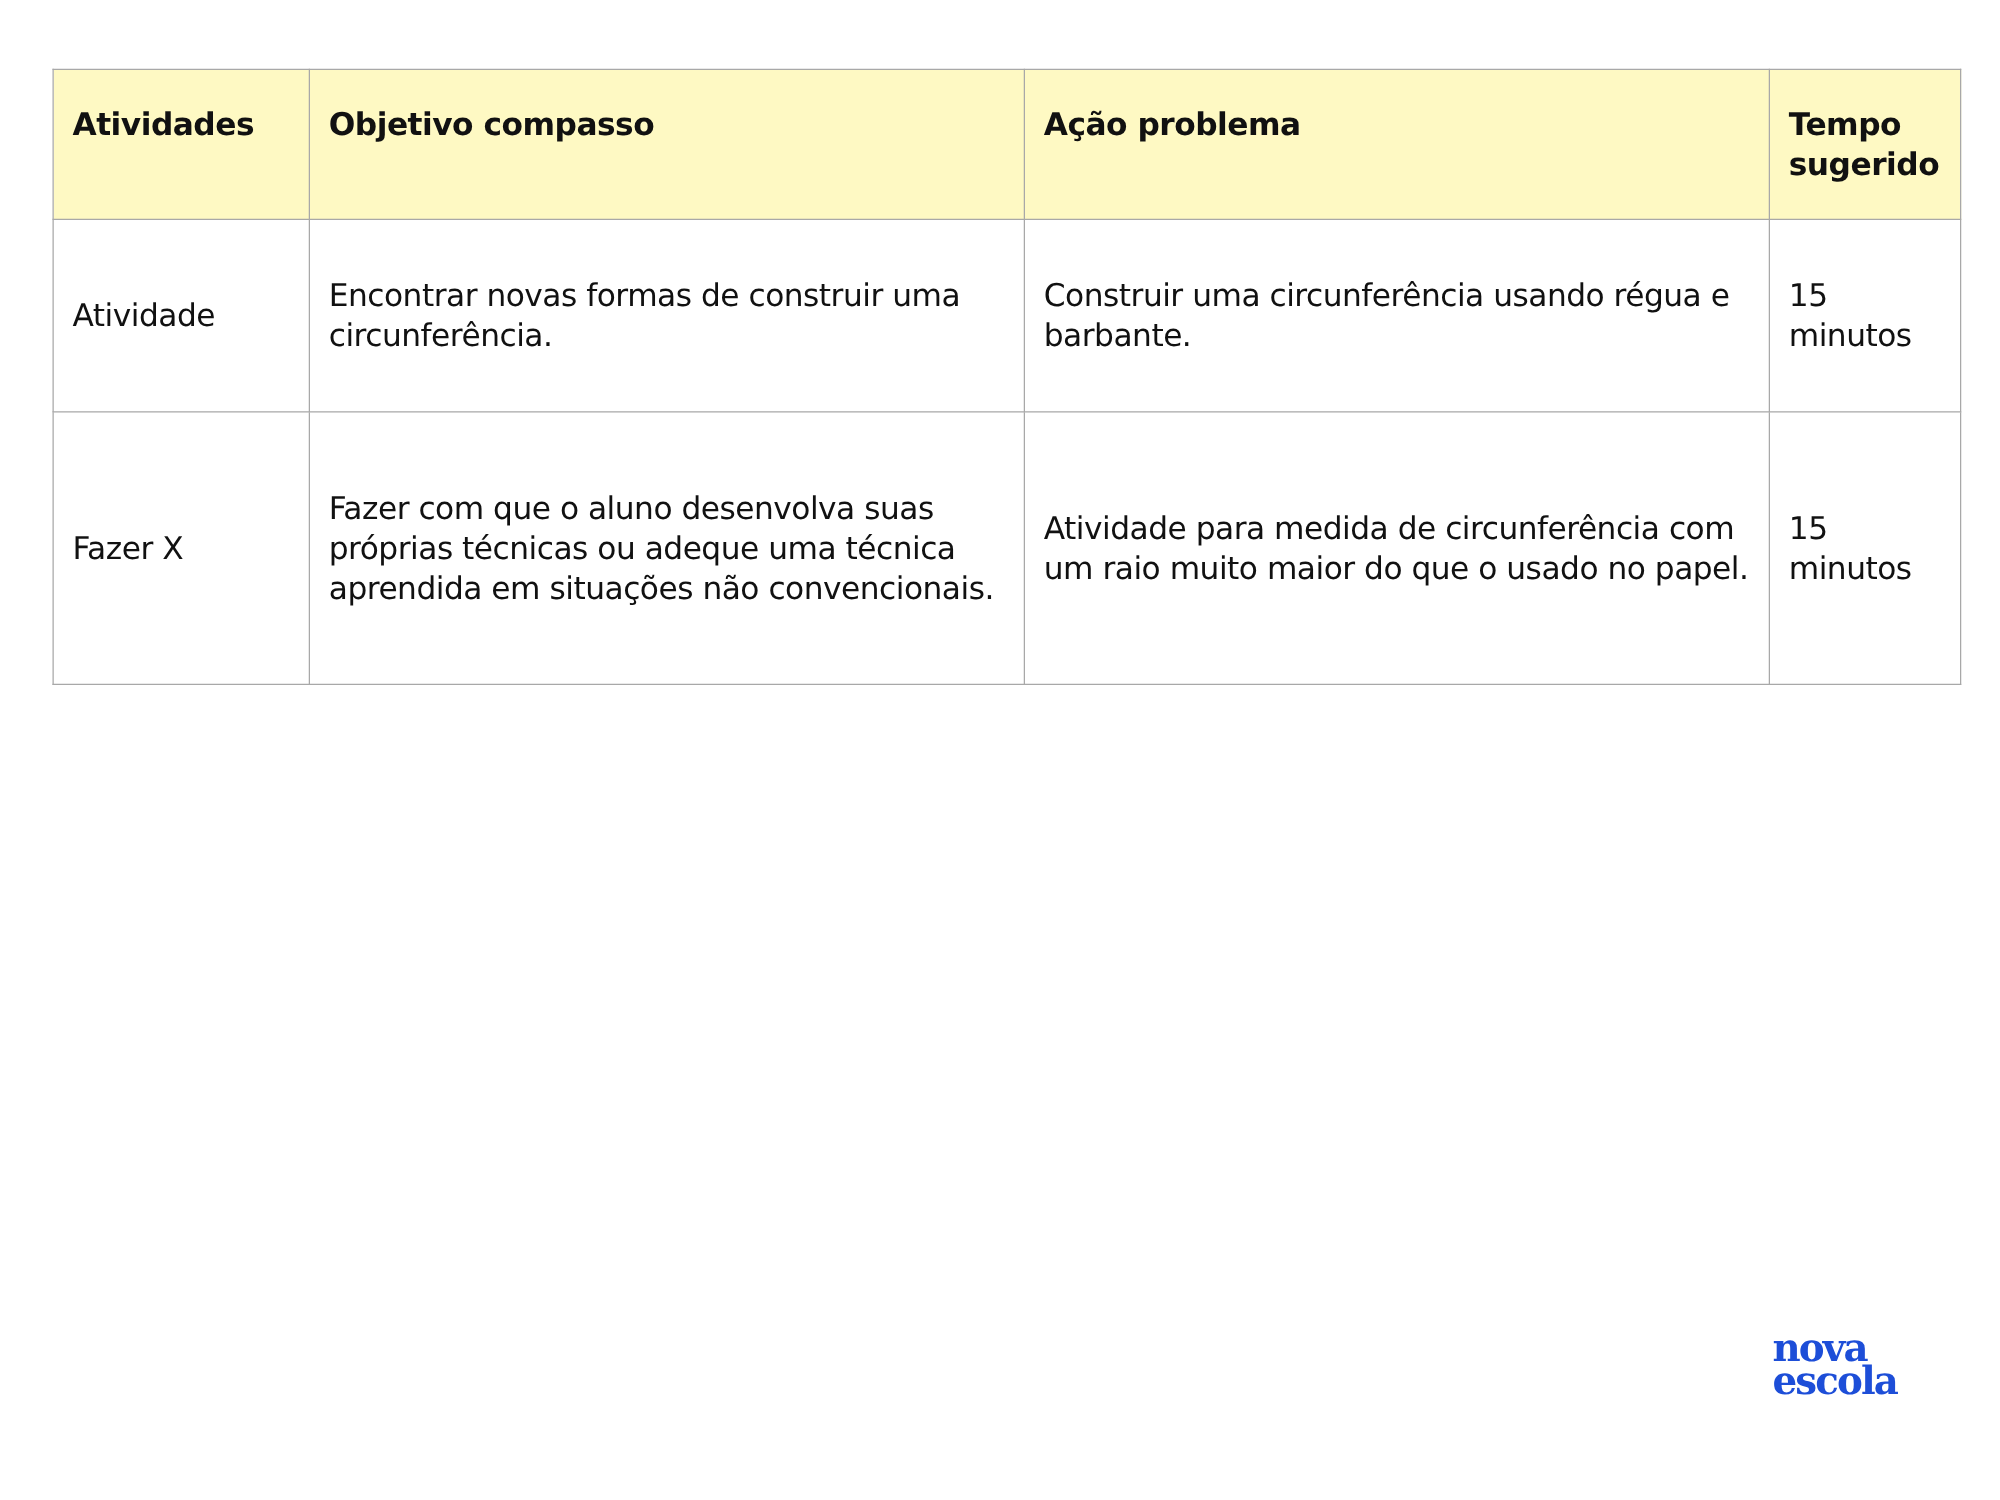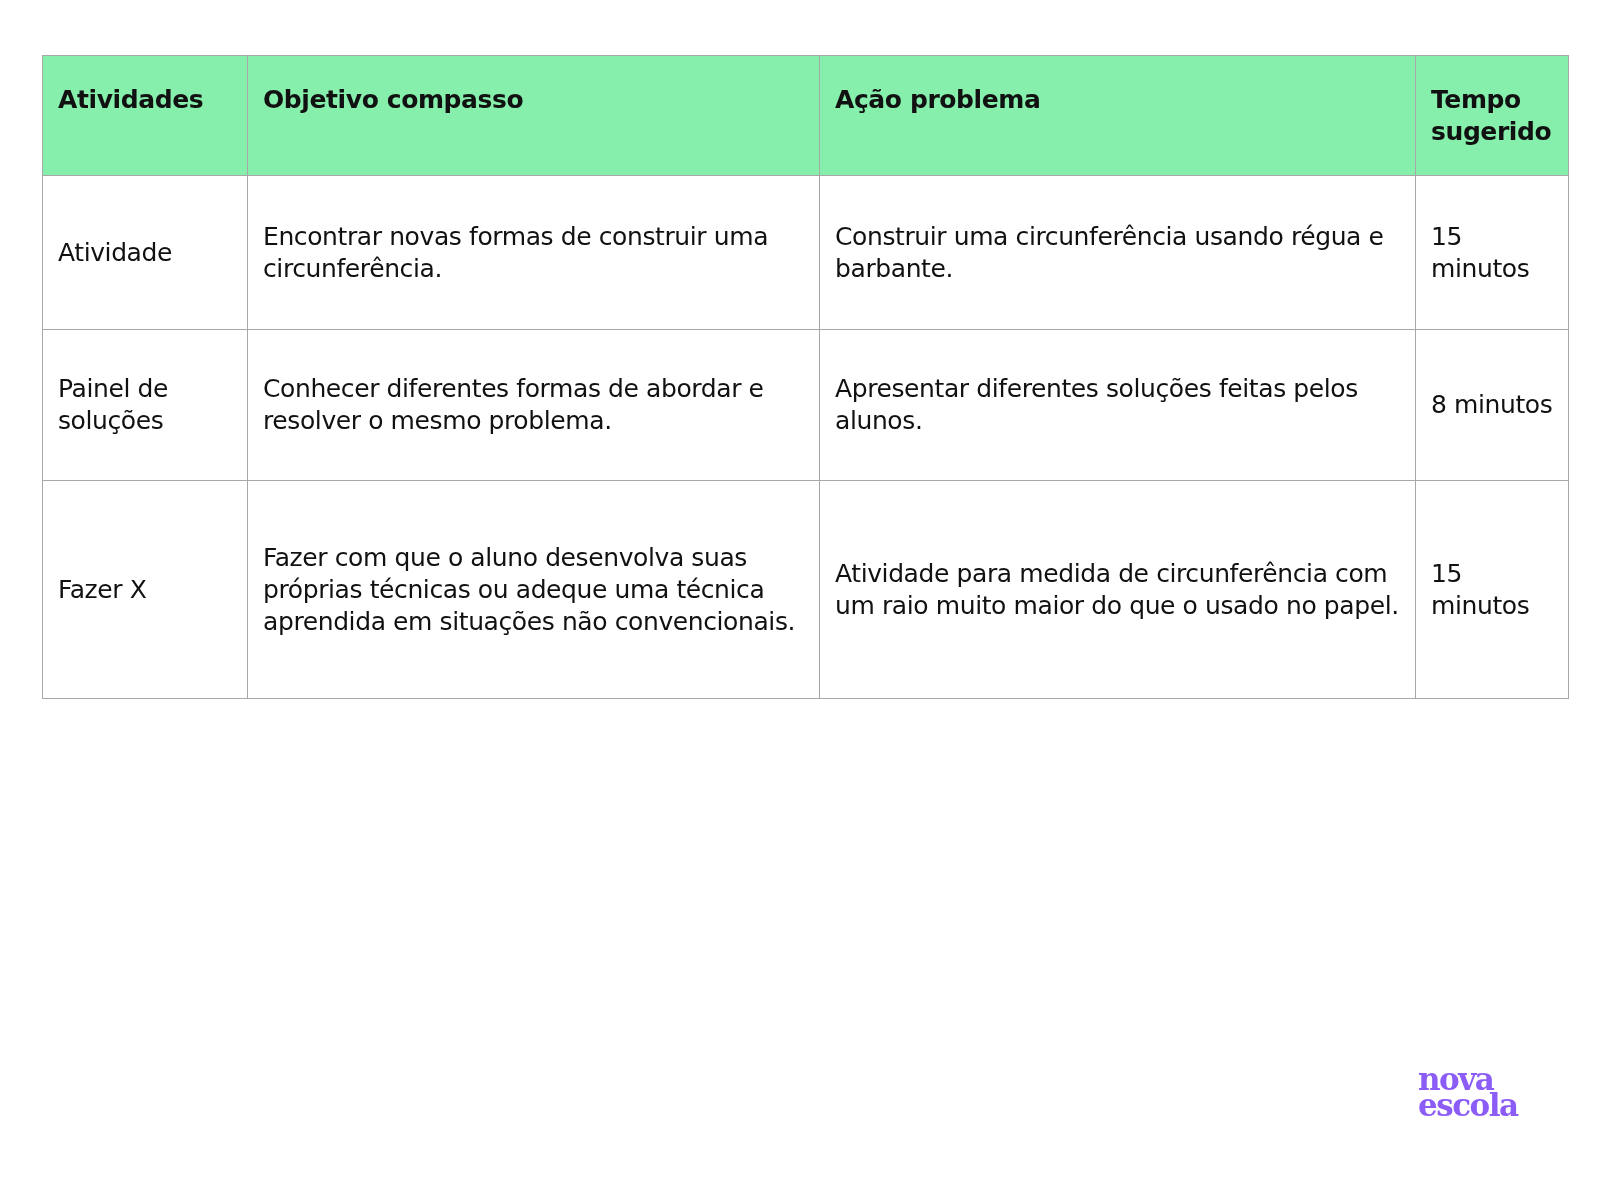--- a/index.html
+++ b/index.html
@@ -1,22 +1,22 @@
 <!DOCTYPE html>
 <html><head>
   <meta charset="utf-8">
   <style>
     html, body { margin: 0; padding: 0; background: #ffffff; }
     body { width: 1600px; height: 1200px; position: relative; overflow: hidden; font-family: "DejaVu Sans", "Liberation Sans", sans-serif; color: #111; }
     table.plan { position: absolute; left: 42px; top: 55px; width: 1526px; border-collapse: collapse; table-layout: fixed; }
     table.plan td, table.plan th { border: 1.5px solid #a8a8a8; padding: 0 15px; font-size: 25px; line-height: 32px; vertical-align: middle; text-align: left; letter-spacing: -0.4px; }
-    table.plan th { background: #86efac; font-weight: bold; vertical-align: top; padding-top: 28px; padding-bottom: 24px; }
+    table.plan th { background: #fef9c3; font-weight: bold; vertical-align: top; padding-top: 28px; padding-bottom: 24px; }
     col.c1 { width: 205px; } col.c2 { width: 572px; } col.c3 { width: 596px; } col.c4 { width: 153px; }
     tr.h0 { height: 120px; } tr.r0 { height: 136px; } tr.r1 { height: 154px; } tr.r2 { height: 151px; } tr.r3 { height: 138px; } tr.r4 { height: 218px; }
-    .logo { position: absolute; left: 1418px; top: 1066px; font-family: "DejaVu Serif", "Liberation Serif", serif; font-weight: bold; color: #8b5cf6; font-size: 31px; line-height: 26px; letter-spacing: -1.5px; }
+    .logo { position: absolute; left: 1418px; top: 1066px; font-family: "DejaVu Serif", "Liberation Serif", serif; font-weight: bold; color: #1d4ed8; font-size: 31px; line-height: 26px; letter-spacing: -1.5px; }
   </style>
 </head>
 <body>
 
 <table class="plan">
   <colgroup>
       <col class="c1">
       <col class="c2">
       <col class="c3">
       <col class="c4">
@@ -29,26 +29,20 @@
       <th>Tempo sugerido</th>
     </tr>
   </thead>
   <tbody>
     <tr class="r1">
       <td>Atividade</td>
       <td>Encontrar novas formas de construir uma circunferência.</td>
       <td>Construir uma circunferência usando régua e barbante.</td>
       <td>15 minutos</td>
     </tr>
-    <tr class="r2">
-      <td>Painel de soluções</td>
-      <td>Conhecer diferentes formas de abordar e resolver o mesmo problema.</td>
-      <td>Apresentar diferentes soluções feitas pelos alunos.</td>
-      <td>8 minutos</td>
-    </tr>
     <tr class="r4">
       <td>Fazer X</td>
       <td>Fazer com que o aluno desenvolva suas próprias técnicas ou adeque uma técnica aprendida em situações não convencionais.</td>
       <td>Atividade para medida de circunferência com um raio muito maior do que o usado no papel.</td>
       <td>15 minutos</td>
     </tr>
   </tbody>
 </table>
 
 <div class="logo">

